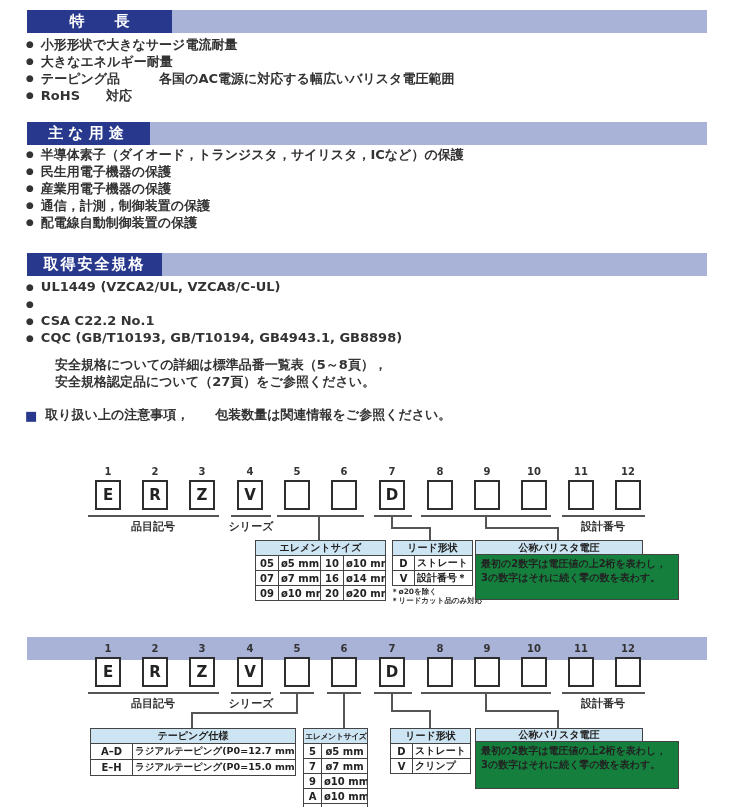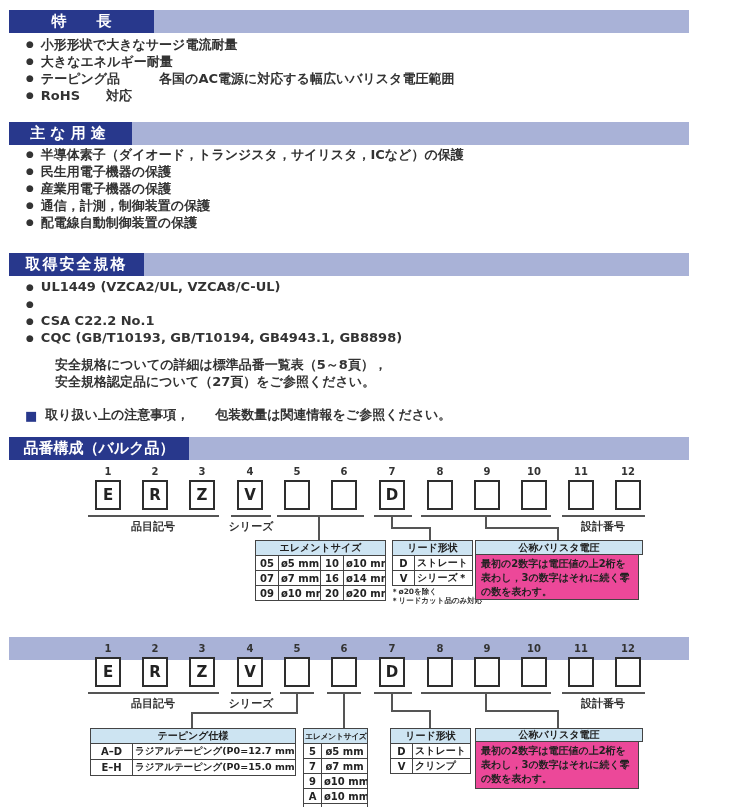--- a/index.html
+++ b/index.html
@@ -1,21 +1,21 @@
 <!DOCTYPE html>
 <html><head>
 <meta charset="utf-8">
 <style>
   html,body{margin:0;padding:0;background:#fff;}
   .page{
     position:relative;width:740px;height:807px;background:#ffffff;overflow:hidden;
     font-family:"DejaVu Sans","Liberation Sans",sans-serif;color:#333;
   }
   
-  .sec-hdr{position:absolute;left:9px;width:680px;height:23px;display:flex;}
+  .sec-hdr{position:absolute;left:27px;width:680px;height:23px;display:flex;}
   .sec-title{
     background:#28388c;color:#fff;font-size:15px;font-weight:700;
     display:flex;align-items:center;justify-content:center;height:23px;
     padding:0 12px;box-sizing:border-box;white-space:nowrap;
   }
   .sec-bar{flex:1;background:#a9b2d7;height:23px;}
   
   .blist{position:absolute;left:26px;}
   .bline{display:flex;align-items:flex-start;height:17px;font-size:13px;font-weight:600;white-space:nowrap;}
   .blt{font-size:9px;line-height:17px;margin-right:7px;color:#333;}
@@ -43,21 +43,21 @@
   }
   table.dtab td.l{text-align:left;}
   table.small th{font-size:8px;letter-spacing:-0.5px;}
   .tnotes{position:absolute;font-size:7.5px;line-height:9px;font-weight:600;color:#333;white-space:nowrap;}
   .vbox-h{
     position:absolute;width:168px;height:15px;background:#cde4f2;border:1px solid #444;
     box-sizing:border-box;display:flex;align-items:center;justify-content:center;
     font-size:10px;font-weight:600;color:#222;white-space:nowrap;
   }
   .vbox-b{
-    position:absolute;width:164px;background:#ec4899;border:1px solid #444;box-sizing:border-box;
+    position:absolute;width:204px;background:#15803d;border:1px solid #444;box-sizing:border-box;
     font-size:10px;font-weight:600;line-height:14px;padding:2px 5px;color:#222;
   }
   .wm{
     position:absolute;left:297px;top:761px;font-size:22px;font-weight:800;letter-spacing:1px;
     color:#6b2a1d;opacity:0.88;white-space:nowrap;z-index:5;pointer-events:none;
   }
 </style>
 </head>
 <body>
 
@@ -136,24 +136,20 @@
   </div>
   <div class="notes" style="top:356px">
     <div>安全規格についての詳細は標準品番一覧表（5～8頁），</div>
     <div>安全規格認定品について（27頁）をご参照ください。</div>
   </div>
   <div class="notice" style="top:406px">
     <span class="sq">■</span>
     <span>取り扱い上の注意事項，　　包装数量は関連情報をご参照ください。</span>
   </div>
 
-  <div class="sec-hdr" style="top:437px">
-    <div class="sec-title" style="min-width:180px">品番構成（バルク品）</div>
-    <div class="sec-bar"></div>
-  </div>
 
   <div class="pnum" style="left:95px;top:466px">1</div>
   <div class="pnum" style="left:142px;top:466px">2</div>
   <div class="pnum" style="left:189px;top:466px">3</div>
   <div class="pnum" style="left:237px;top:466px">4</div>
   <div class="pnum" style="left:284px;top:466px">5</div>
   <div class="pnum" style="left:331px;top:466px">6</div>
   <div class="pnum" style="left:379px;top:466px">7</div>
   <div class="pnum" style="left:427px;top:466px">8</div>
   <div class="pnum" style="left:474px;top:466px">9</div>
@@ -232,21 +228,21 @@
     <tbody>
         <tr>
           <th colspan="2">リード形状</th>
         </tr>
     <tr>
       <td>D</td>
       <td class="l">ストレート</td>
     </tr>
     <tr>
       <td>V</td>
-      <td class="l">シリーズ＊</td>
+      <td class="l">設計番号＊</td>
     </tr>
   </tbody>
     </table>
   <div class="tnotes" style="left:391px;top:587px">
     <div>＊ø20を除く</div>
     <div>＊リードカット品のみ対応</div>
   </div>
 
   <div class="vbox-h" style="left:475px;top:540px">公称バリスタ電圧</div>
   <div class="vbox-b" style="left:475px;top:554px;height:46px">最初の2数字は電圧値の上2桁を表わし，3の数字はそれに続く零の数を表わす。</div>

